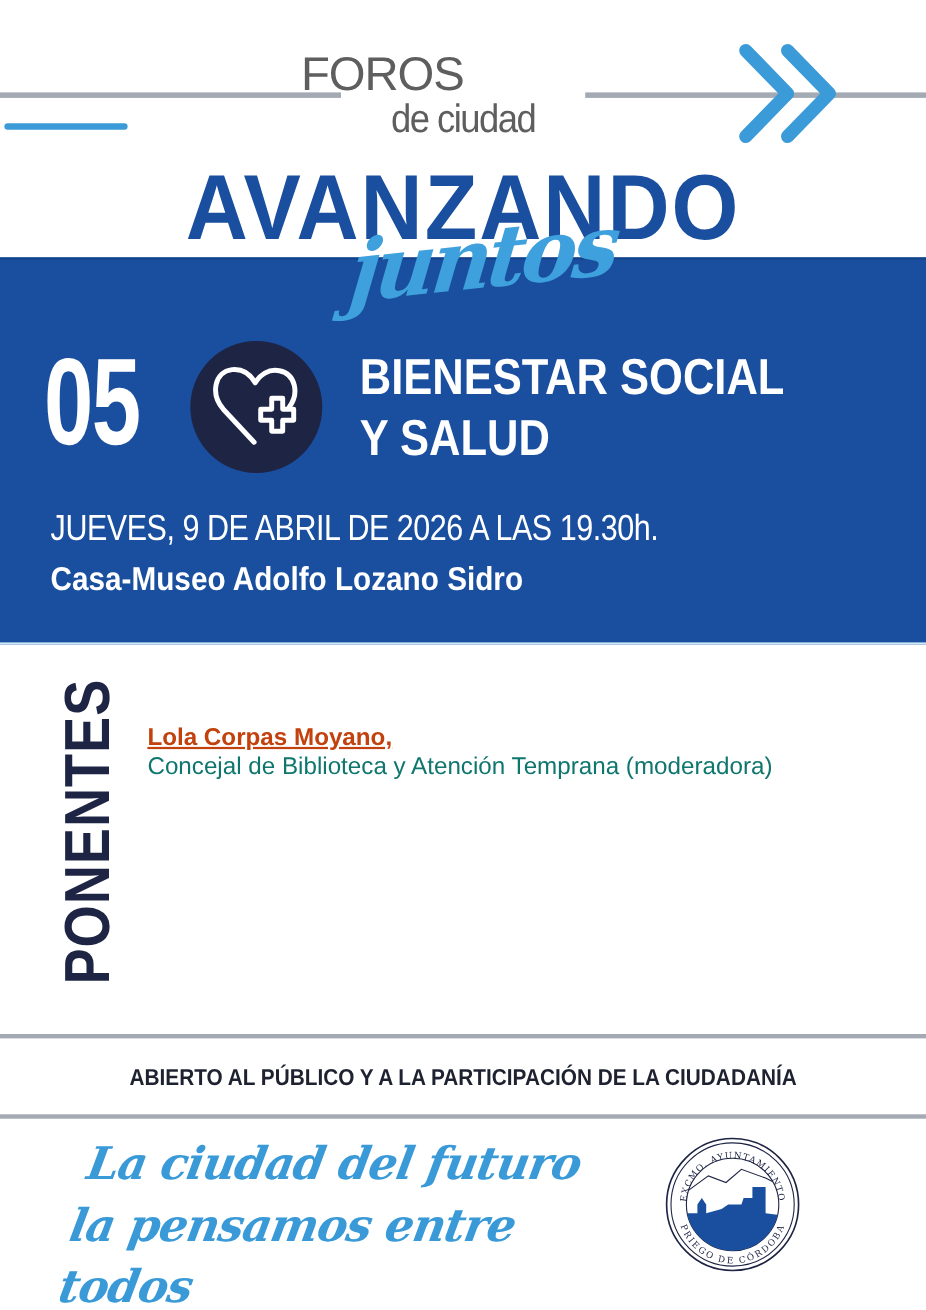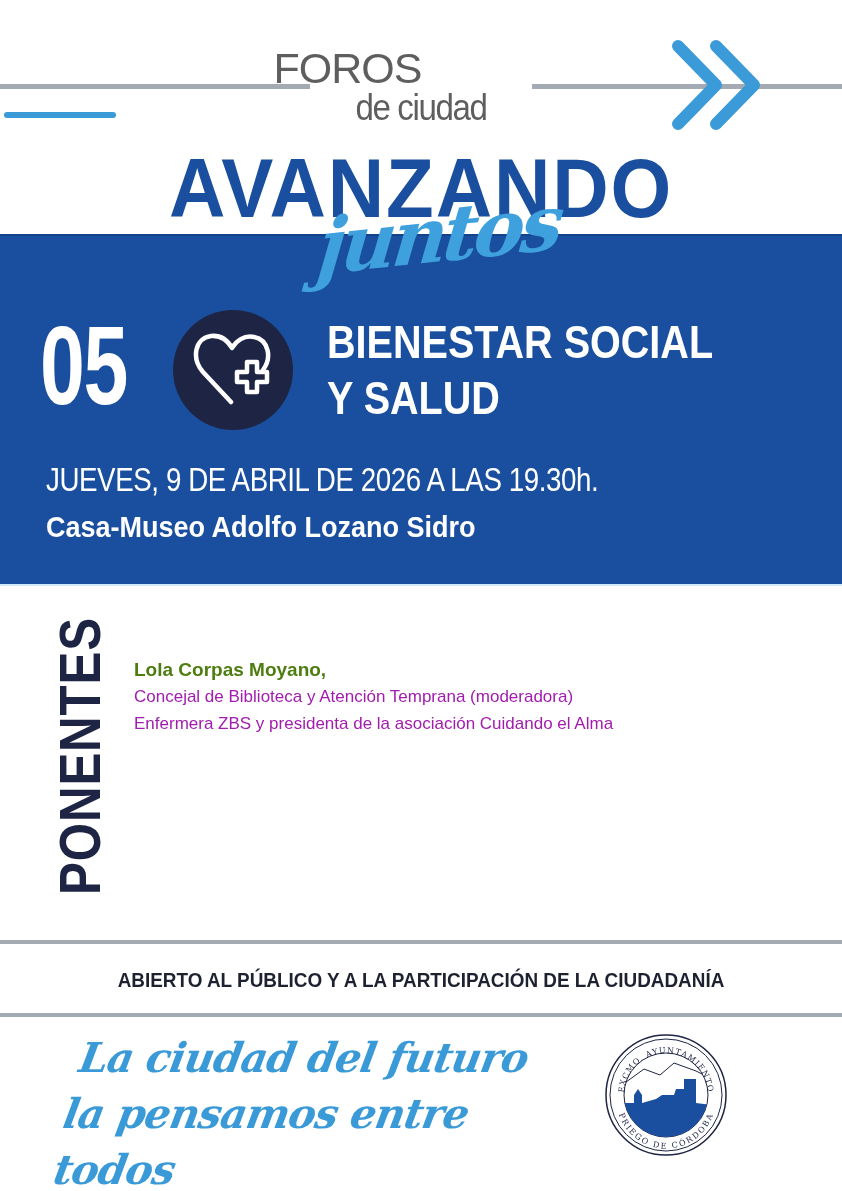--- a/index.html
+++ b/index.html
@@ -74,22 +74,22 @@
 
   
   .ponentes-label {
     position: absolute; left: 50px; top: 895px; transform-origin: left top;
     transform: rotate(-90deg) scaleX(0.85);
     color: #1e2444; font-weight: bold; font-size: 58px; line-height: 60px;
     letter-spacing: 1px; white-space: nowrap;
   }
   .speakers { position: absolute; left: 134px; top: 656px; width: 700px; }
   .speaker { margin: 0; }
-  .speaker-name { font-weight: bold; color: #4d7c0f; font-size: 19px; line-height: 27px; white-space: nowrap; }
-  .speaker-role { color: #a21caf; font-size: 17px; line-height: 27px; white-space: nowrap; }
+  .speaker-name { font-weight: bold; color: #c2410c; font-size: 22px; line-height: 27px; white-space: nowrap; text-decoration: underline; }
+  .speaker-role { color: #0f766e; font-size: 22px; line-height: 27px; white-space: nowrap; }
 
   .open-line {
     position: absolute; left: 0; width: 842px; top: 966px; text-align: center;
     color: #1e2230; font-weight: bold; font-size: 21px; line-height: 28px;
     transform: scaleX(0.9); white-space: nowrap;
   }
 
   .slogan {
     position: absolute; left: 70px; top: 1030px; width: 470px;
     color: #3a9ad8; font-family: "DejaVu Serif", serif; font-style: italic; font-weight: bold;
@@ -144,21 +144,20 @@
 <div class="speakers">
   <div class="speaker">
     <div class="speaker-name">Lola Corpas Moyano,</div>
     <div class="speaker-role">Concejal de Biblioteca y Atención Temprana (moderadora)</div>
   </div>
   <div class="speaker">
   </div>
   <div class="speaker">
   </div>
   <div class="speaker">
-    <div class="speaker-role">Enfermera ZBS y presidenta de la asociación Cuidando el Alma</div>
   </div>
 </div>
 
 <div class="gray-line" style="left:0;top:940px;width:842px;height:4px;"></div>
 <div class="open-line">ABIERTO AL PÚBLICO Y A LA PARTICIPACIÓN DE LA CIUDADANÍA</div>
 <div class="gray-line" style="left:0;top:1013px;width:842px;height:4px;"></div>
 
 <div class="slogan">
   <div>La ciudad del futuro</div>
   <div>la pensamos entre todos</div>

